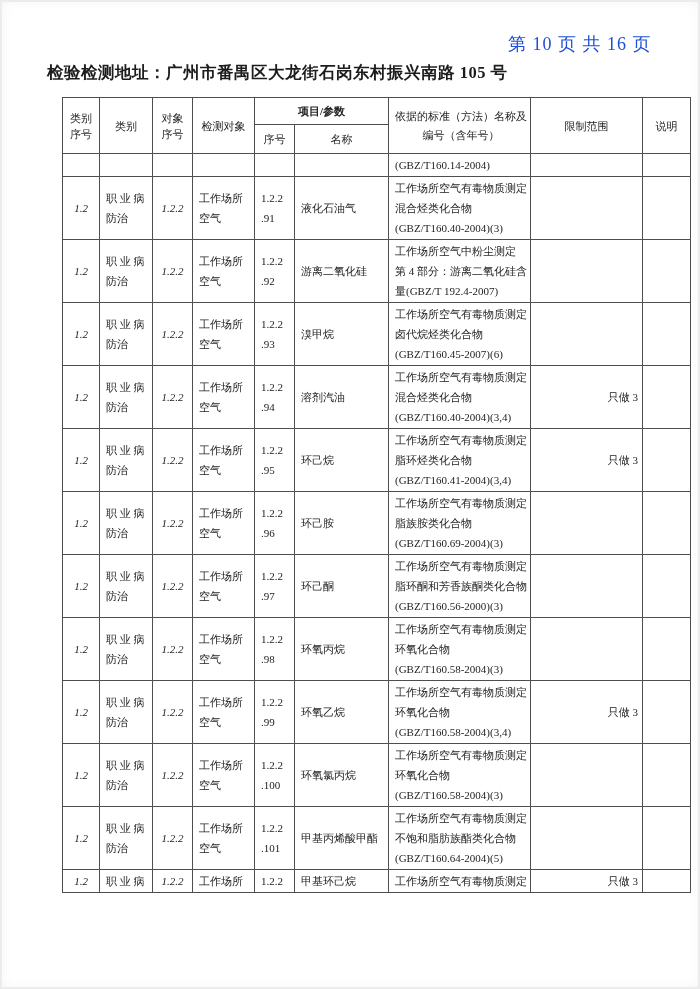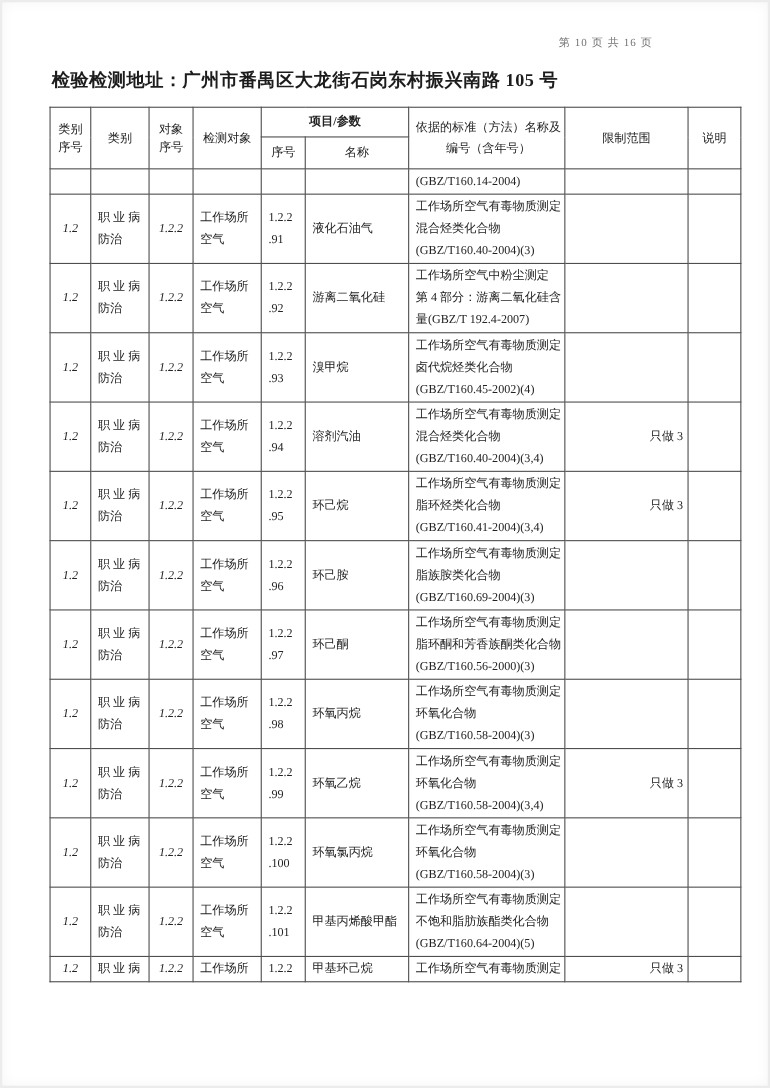--- a/index.html
+++ b/index.html
@@ -13,39 +13,39 @@
     position: relative;
     font-family: "Liberation Serif", "DejaVu Serif", serif;
     color: var(--ink, #222);
     box-shadow: inset 0 0 0 2px #ececec, inset 0 0 14px #f3f3f3;
     overflow: hidden;
   }
   .page-indicator {
     position: absolute;
     top: 32px;
     left: 508px;
-    font-size: 10px;
+    font-size: 18px;
     letter-spacing: 1px;
     white-space: nowrap;
-    color: #737373;
+    color: #1d4ed8;
   }
   .address-line {
     position: absolute;
     top: 62px;
     left: 47px;
     font-size: 16.5px;
     font-weight: bold;
     letter-spacing: 0.5px;
     white-space: nowrap;
     color: #1c1c1c;
   }
   table.doc-table {
     position: absolute;
     top: 97px;
-    left: 45px;
+    left: 62px;
     width: 628px;
     border-collapse: collapse;
     table-layout: fixed;
     font-size: 11px;
     color: #232323;
   }
   .doc-table th, .doc-table td {
     border: 1px solid var(--line, #4e4e4e);
     vertical-align: middle;
     line-height: 20px;
@@ -192,21 +192,21 @@
           <div>空气</div>
         </td>
         <td class="c-left">
           <div>1.2.2</div>
           <div>.93</div>
         </td>
         <td class="c-left">溴甲烷</td>
         <td class="c-left">
           <div>工作场所空气有毒物质测定</div>
           <div>卤代烷烃类化合物</div>
-          <div>(GBZ/T160.45-2002)(4)</div>
+          <div>(GBZ/T160.45-2007)(6)</div>
         </td>
         <td class="c-limit"></td>
         <td class="c-center"></td>
       </tr>
       <tr>
         <td class="c-center">1.2</td>
         <td class="c-left">
           <div>职 业 病</div>
           <div>防治</div>
         </td>

